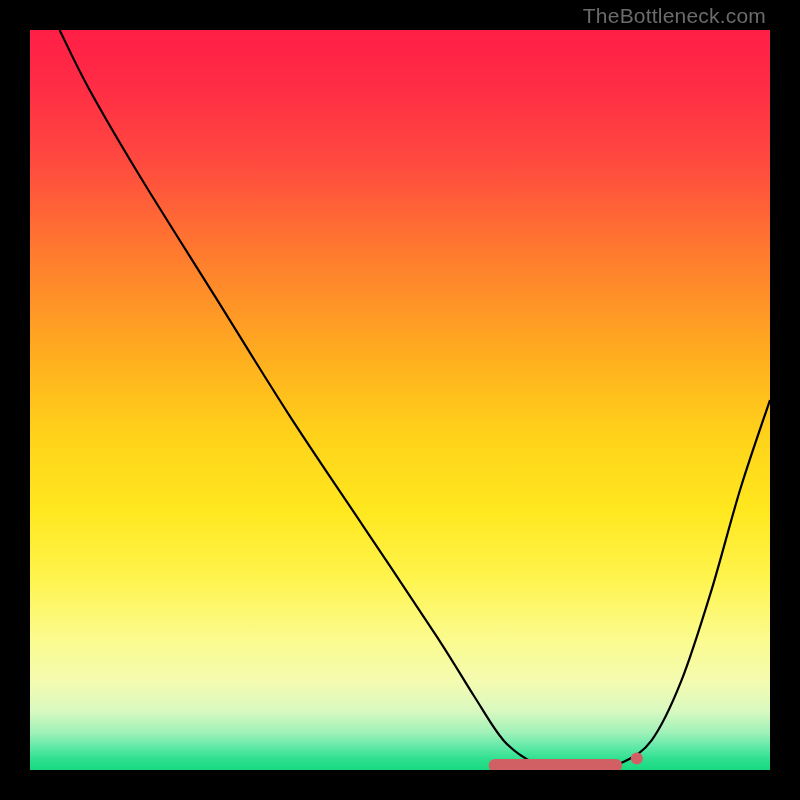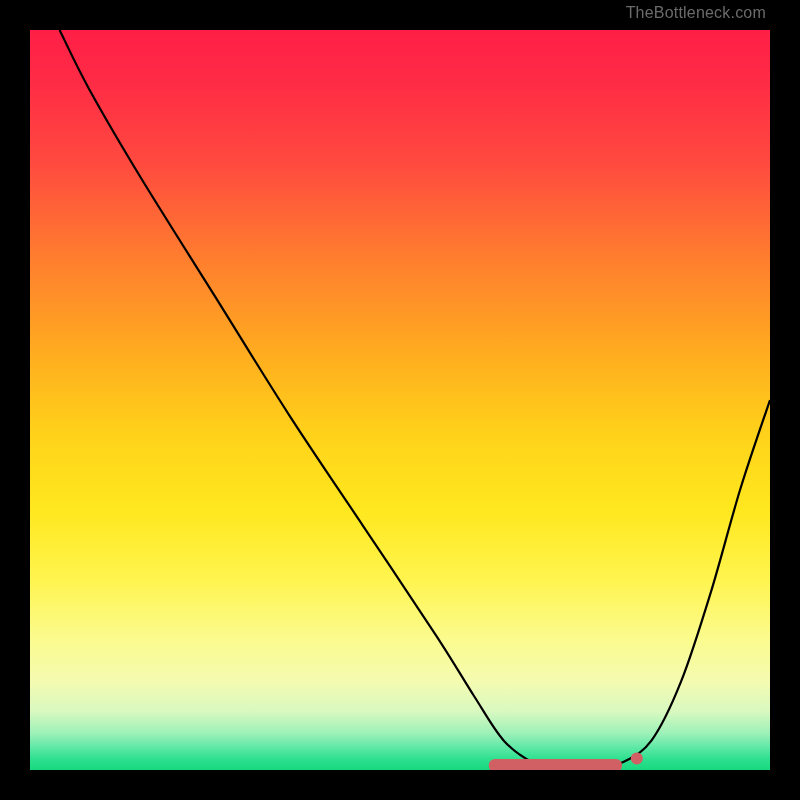--- a/index.html
+++ b/index.html
@@ -42,21 +42,21 @@
       #5de8a6 97%,
       #2fe08f 98.5%,
       #17d97f 100%
     );
   }
   .watermark {
     position: absolute;
     top: 4px;
     right: 34px;
     color: #6b6b6b;
-    font-size: 16px;
+    font-size: 21px;
     letter-spacing: 0.2px;
     user-select: none;
   }
   svg.curve {
     position: absolute;
     left: 0;
     top: 0;
     width: 740px;
     height: 740px;
   }

